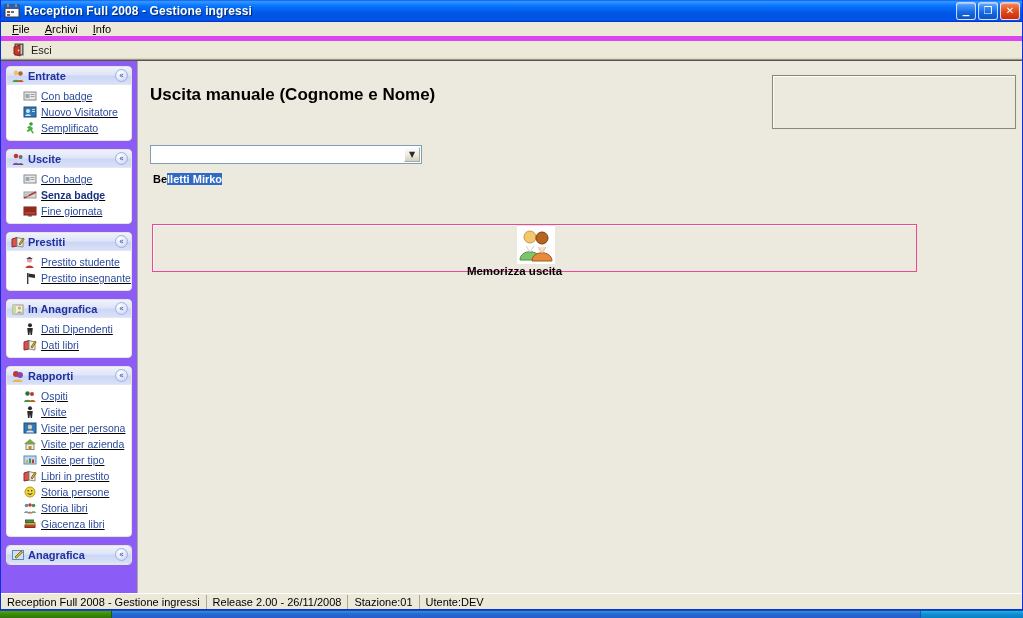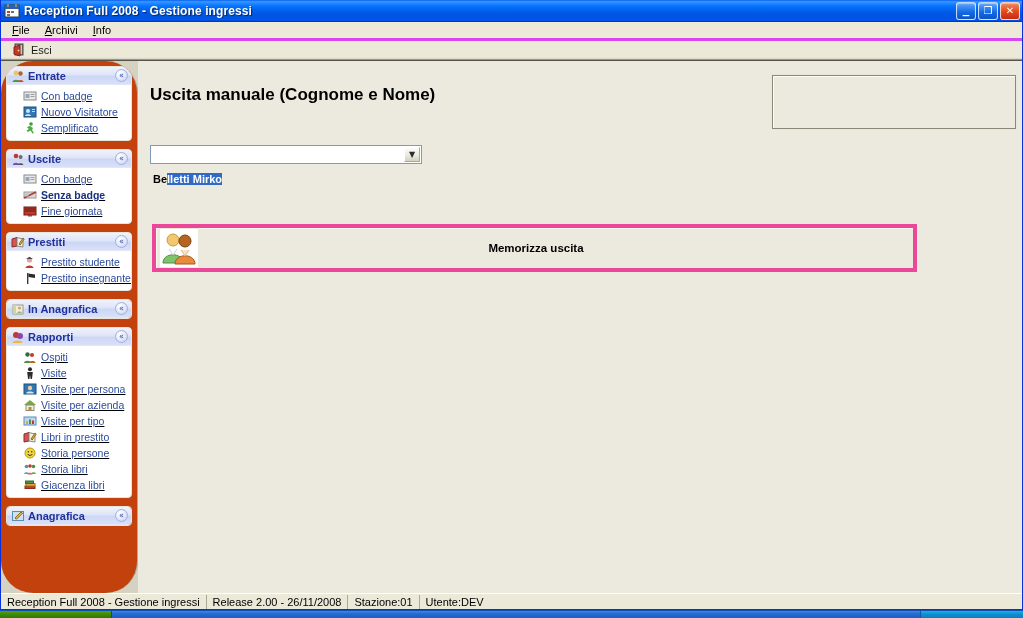--- a/index.html
+++ b/index.html
@@ -60,21 +60,21 @@
                color: #fff; font-size: 10px; line-height: 16px; text-align: center;
                font-family: "DejaVu Sans", sans-serif; }
   .winbtn.min .g  { line-height: 12px; font-size: 13px; font-weight: bold; }
 
   
   .menubar {
     height: 19px; flex: none;
     background: #ece9d8;
     display: flex; align-items: center;
     padding-left: 4px;
-    border-bottom: 3px solid #d946ef;
+    border-bottom: 5px solid #d946ef;
   }
   .menu-item {
     font-size: 11px; color: #000;
     padding: 2px 8px 3px 7px;
     white-space: nowrap;
   }
   .menu-item u { text-decoration: underline; }
 
   
   .toolbar {
@@ -92,25 +92,24 @@
   
   .body {
     flex: 1; display: flex; min-height: 0;
     background: #d6d2c2;
     border-top: 1px solid #575549;
   }
 
   
   .sidebar {
     width: 137px; flex: none;
-    background: #c2410c;
+    background: #8b5cf6;
     padding: 5px 5px 0 5px;
     overflow: hidden;
     border-right: 1px solid #b0ac96;
-    border-radius: 32px;
   }
   .panel {
     background: #fff;
     border-radius: 4px;
     margin-bottom: 8px;
     overflow: hidden;
     border: 1px solid #e7e5d8;
   }
   .panel-head {
     height: 18px;
@@ -178,23 +177,23 @@
     border: 1px solid #fff;
     border-right-color: #aca899; border-bottom-color: #aca899;
     display: flex; align-items: center; justify-content: center;
     font-size: 8px; color: #2b2b2b;
     font-family: "DejaVu Sans", sans-serif;
   }
   .action-btn {
     position: absolute; left: 14px; top: 163px;
     width: 765px; height: 48px;
     background: #eceade;
-    border: 4px solid #ec4899;
+    border: 1px solid #ec4899;
     box-shadow: inset 1px 1px 0 #fbfaf2;
-    display: flex; align-items: center;
+    display: flex; align-items: center; flex-direction: column;
   }
   .action-ico {
     width: 40px; height: 40px; flex: none; margin-left: 3px;
     background: #fff; position: relative; border: 1px solid #eceade;
   }
   .action-lbl {
     flex: 1; text-align: center; font-size: 11.5px; font-weight: bold; color: #000;
     margin-left: -40px;
   }
 
@@ -432,20 +431,41 @@
               <svg width="14" height="14" viewBox="0 0 14 14">
                   <rect x="2" y="3" width="10" height="9" fill="#f2efe0" stroke="#9a9a86"></rect>
                   <rect x="2" y="3" width="3" height="9" fill="#c9d8a0"></rect>
                   <circle cx="8.5" cy="6" r="1.6" fill="#d3a85e"></circle>
                   <path d="M6.3 11c0-1.9 4.4-1.9 4.4 0z" fill="#9bb36a"></path>
                 </svg>
             </span>
             <span class="ph-title">In Anagrafica</span>
             <span class="chev">«</span>
           </div>
+          <div class="panel-items">
+            <div class="sb-item">
+              <span class="ico">
+                <svg width="14" height="14" viewBox="0 0 14 14">
+                    <circle cx="7" cy="3.2" r="2" fill="#2b2b2b"></circle>
+                    <path d="M4.2 6 L9.8 6 L9 13 L7.6 13 L7 9 L6.4 13 L5 13 Z" fill="#2b2b2b"></path>
+                  </svg>
+              </span>
+              <span class="lbl">Dati Dipendenti</span>
+            </div>
+            <div class="sb-item">
+              <span class="ico">
+                <svg width="14" height="14" viewBox="0 0 14 14">
+                    <path d="M1 4 L6 2.5 L6 11 L1 12 Z" fill="#d8534f" stroke="#8c2c28"></path>
+                    <path d="M6 2.5 L12 4 L12 12 L6 11 Z" fill="#f0f0e8" stroke="#8c8c80"></path>
+                    <path d="M8 9 L12 3 L13.2 4 L9.2 10 Z" fill="#e8b84b" stroke="#8a6c1d"></path>
+                  </svg>
+              </span>
+              <span class="lbl">Dati libri</span>
+            </div>
+          </div>
         </div>
 
         <div class="panel">
           <div class="panel-head">
             <span class="ph-ico">
               <svg width="14" height="14" viewBox="0 0 14 14">
                   <circle cx="5" cy="5" r="3" fill="#c0392b"></circle>
                   <circle cx="9" cy="6" r="3" fill="#8e44ad"></circle>
                   <path d="M1.5 13c0-3.2 10-3.2 10 0z" fill="#e8b84b"></path>
                 </svg>

